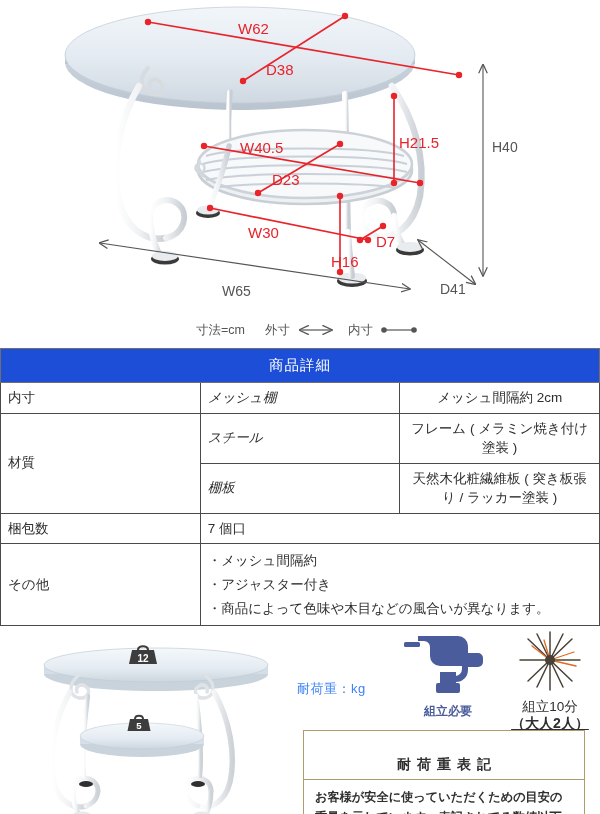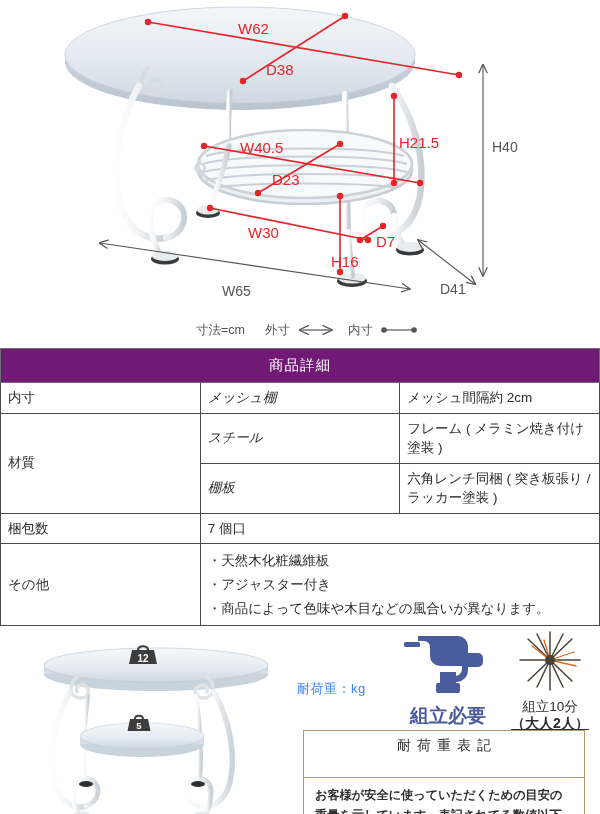--- a/index.html
+++ b/index.html
@@ -56,31 +56,31 @@
   }
   table.spec td, table.spec th {
     border: 1px solid #4a4a4a;
     padding: 5px 7px;
     vertical-align: middle;
     font-weight: normal;
     color: #2e2e2e;
     line-height: 1.45;
   }
   table.spec th.spec-head {
-    background: #701a75;
+    background: #1d4ed8;
     color: #ffffff;
     text-align: center;
     font-size: 14.5px;
     letter-spacing: 1px;
     padding: 6px 0;
     border-color: #6e6e6e;
   }
   td.col-a { width: 68px; text-align: left; }
   td.col-b { width: 132px; text-align: left; font-style: italic; }
-  td.col-c { text-align: left; }
+  td.col-c { text-align: center; }
   .other-line { display: block; padding: 2px 0; }
 
   
   #bottom-section {
     position: relative;
     width: 600px;
     height: 208px;
   }
   #product-photo {
     position: absolute;
@@ -104,21 +104,21 @@
     width: 200px;
     height: 100px;
   }
   .icon-block {
     position: absolute;
     text-align: center;
   }
   #drill-block { left: 0px; top: 0px; width: 112px; }
   #time-block  { left: 116px; top: 2px; width: 84px; }
   .icon-caption-blue {
-    font-size: 19px;
+    font-size: 12px;
     font-weight: bold;
     color: #4a5c9b;
     letter-spacing: 0px;
     margin-top: 1px;
   }
   .icon-caption-dark {
     font-size: 13.5px;
     font-weight: normal;
     color: #2f2f2f;
     line-height: 1.1;
@@ -134,26 +134,27 @@
     left: 303px;
     top: 104px;
     width: 282px;
     border: 1px solid #b09c6a;
     box-sizing: border-box;
     background: #ffffff;
   }
   #caution-title {
     text-align: center;
     font-size: 14px;
-    font-weight: normal;
+    font-weight: bold;
     color: #2f2f2f;
     letter-spacing: 6px;
-    padding: 6px 0 22px 0;
+    padding: 6px 0 5px 0;
     border-bottom: 1px solid #b09c6a;
     text-indent: 6px;
+    margin-top: 19px;
   }
   #caution-body {
     font-size: 12.2px;
     font-weight: bold;
     color: #2f2f2f;
     line-height: 1.62;
     padding: 8px 10px 9px 11px;
   }
 </style>
 </head>
@@ -310,30 +311,30 @@
         <td class="col-b">メッシュ棚</td>
         <td class="col-c">メッシュ間隔約 2cm</td>
       </tr>
       <tr>
         <td class="col-a" rowspan="2">材質</td>
         <td class="col-b">スチール</td>
         <td class="col-c">フレーム ( メラミン焼き付け塗装 )</td>
       </tr>
       <tr>
         <td class="col-b">棚板</td>
-        <td class="col-c">六角レンチ同梱 ( 突き板張り / ラッカー塗装 )</td>
+        <td class="col-c">天然木化粧繊維板 ( 突き板張り / ラッカー塗装 )</td>
       </tr>
       <tr>
         <td class="col-a">梱包数</td>
         <td colspan="2">7 個口</td>
       </tr>
       <tr>
         <td class="col-a">その他</td>
         <td colspan="2">
-          <span class="other-line">・天然木化粧繊維板</span>
+          <span class="other-line">・メッシュ間隔約</span>
           <span class="other-line">・アジャスター付き</span>
           <span class="other-line">・商品によって色味や木目などの風合いが異なります。</span>
         </td>
       </tr>
     </tbody>
   </table>
 </div>
 
 <div id="bottom-section">
 

